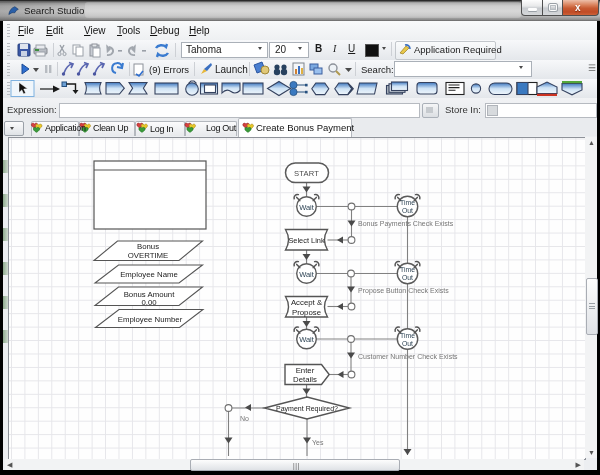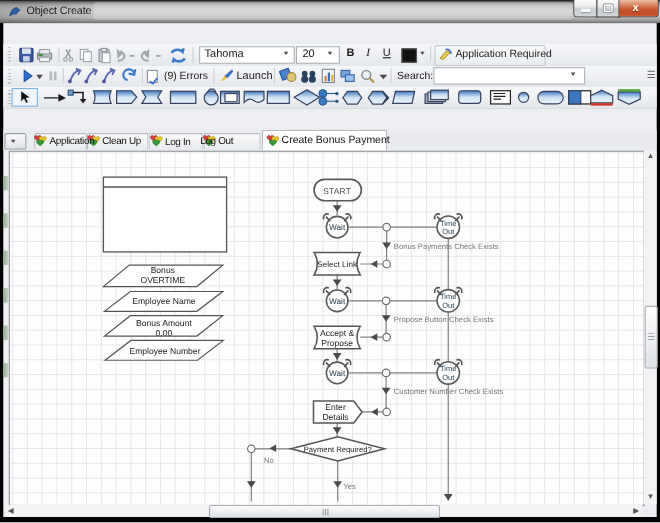--- a/index.html
+++ b/index.html
@@ -57,33 +57,42 @@
 <body>
 <div id="win">
 
   <div id="title" class="abs">
       <div class="sheen"></div>
       <div class="shade"></div>
     </div>
   <svg class="abs" style="left:8px;top:5px" width="12" height="12" viewBox="0 0 14 14">
     <path d="M1,11 Q2,4 8,2 L12,5 Q9,6 8,9 Q5,8 1,11 Z" fill="#2a5fa8" stroke="#173c6e" stroke-width="0.8"></path>
   </svg>
-  <div id="titletext" class="abs">Object Create</div>
+  <div id="titletext" class="abs">Search Studio</div>
   <div id="btnmin" class="abs winbtn">
       <div class="abs" style="left:6px;top:8px;width:9px;height:2.5px;background:#fdfdfd;border-radius:1px;box-shadow:0 1px 0 #9aa0a6"></div>
     </div>
   <div id="btnmax" class="abs winbtn">
       <div class="abs" style="left:6px;top:4px;width:6px;height:5px;border:1.5px solid #fdfdfd;border-radius:1.5px;box-shadow:0 0 0 1px #9aa0a6, inset 0 0 0 1px #b8bdc2"></div>
     </div>
   <div id="btnclose" class="abs winbtn">
       <div class="abs" style="left:12px;top:2px;font-size:10px;font-weight:bold;color:#fff;text-shadow:0 1px 1px rgba(100,30,5,.75)">x</div>
     </div>
 
   <div id="body" class="abs">
 
+    <div id="menurow" class="row">
+      <div class="grip"></div>
+      <div class="menu" style="left:15px"><u>F</u>ile</div>
+      <div class="menu" style="left:43px"><u>E</u>dit</div>
+      <div class="menu" style="left:81px"><u>V</u>iew</div>
+      <div class="menu" style="left:114px"><u>T</u>ools</div>
+      <div class="menu" style="left:147px"><u>D</u>ebug</div>
+      <div class="menu" style="left:186px"><u>H</u>elp</div>
+    </div>
 
     <div id="toolrow1" class="row">
       <div class="grip"></div>
       <svg class="abs" style="left:14px;top:2px" width="230" height="16" viewBox="0 0 230 16">
 
         <rect x="1" y="2" width="12" height="12" rx="1" fill="#3a57a5" stroke="#26407f"></rect>
         <rect x="3" y="2" width="8" height="5" fill="#dfe4ee"></rect>
         <rect x="4" y="9" width="6" height="5" fill="#c9d2e4"></rect>
 
         <rect x="17" y="6" width="13" height="6" rx="1" fill="#b9bdc4" stroke="#83878e"></rect>
@@ -261,20 +270,30 @@
           <path d="M514,3.5 h11 v12 h-11 z" fill="#3a79c0"></path>
           <path d="M534,8 l10,-5 l10,5 v6.5 h-20 z"></path>
           <path d="M559,4.5 h20 v6.5 l-10,4.8 l-10,-4.8 z"></path>
         </g>
         <path d="M445.5,6 h11 m-11,2.6 h11 m-11,2.6 h7" stroke="#222" stroke-width="1.1"></path>
         <rect x="534" y="14.8" width="20" height="2.2" fill="#cc3322"></rect>
         <rect x="559" y="2" width="20" height="2.2" fill="#55a83a"></rect>
       </svg>
     </div>
 
+    <div id="exprrow" class="row">
+      <div class="tbtext" style="left:4px;top:6px;font-size:9.5px;color:#333">Expression:</div>
+      <div class="combo" style="left:56px;top:5px;width:359px;height:13px;border-color:#b6bac0"></div>
+      <div class="abs" style="left:419px;top:5px;width:15px;height:13px;background:linear-gradient(#f5f6f7,#dcdfe3);border:1px solid #aab0b8;border-radius:2px">
+          <div class="abs" style="left:3px;top:3px;width:7px;height:6px;background:#c6cace"></div>
+        </div>
+      <div class="tbtext" style="left:442px;top:6px;font-size:9.5px;color:#333">Store In:</div>
+      <div class="combo" style="left:482px;top:5px;width:110px;height:13px;border-color:#b6bac0"></div>
+      <div class="abs" style="left:484px;top:7px;width:9px;height:9px;background:#d7dadd;border:1px solid #b0b4ba"></div>
+    </div>
 
     <div id="tabrow" class="row">
       <div class="abs" style="left:1px;top:3px;width:18px;height:13px;background:linear-gradient(#fbfbfc,#dfe2e6);border:1px solid #9aa0a8;border-radius:2px">
         <div class="caret" style="left:5px;top:5px"></div>
       </div>
       <div class="tab" style="left:28px;width:46px"></div>
       <div class="tab" style="left:76px;width:54px"></div>
       <div class="tab" style="left:132px;width:48px"></div>
       <div class="tab" style="left:182px;width:50px"></div>
       <div class="tab" style="left:235px;top:0;height:18px;width:112px;background:#fff"></div>
@@ -288,21 +307,21 @@
       <path d="M0,0 c-1.2,-1.7 -3.2,-0.8 -3.2,0.8 c0,1.7 3.2,3.4 3.2,3.4 c0,0 3.2,-1.7 3.2,-3.4 c0,-1.6 -2,-2.5 -3.2,-0.8 z" fill="#3a9a3a" stroke="#1f6f1f" stroke-width="0.5" transform="translate(36.5,10.2)"></path>
     </g>
     <use href="#hearts" x="48.5"></use>
     <use href="#hearts" x="105.5"></use>
     <use href="#hearts" x="153.5"></use>
     <use href="#hearts" x="211.5"></use>
   </svg>
   <div class="abs tablabel" style="left:45px;top:123px">Application</div>
   <div class="abs tablabel" style="left:93px;top:123px">Clean Up</div>
   <div class="abs tablabel" style="left:150px;top:124px">Log In</div>
-  <div class="abs tablabel" style="left:182px;top:123px">Log Out</div>
+  <div class="abs tablabel" style="left:206px;top:123px">Log Out</div>
   <div class="abs tablabel" style="left:256px;top:122px;font-size:9.5px;letter-spacing:0">Create Bonus Payment</div>
 
   <div id="canvas" class="abs"></div>
 
   <div class="abs" style="left:3px;top:160px;width:5px;height:13px;background:linear-gradient(to right,#8fac8f,#cdd8cd)"></div>
   <div class="abs" style="left:3px;top:194px;width:5px;height:13px;background:linear-gradient(to right,#8fac8f,#cdd8cd)"></div>
   <div class="abs" style="left:3px;top:228px;width:5px;height:13px;background:linear-gradient(to right,#8fac8f,#cdd8cd)"></div>
   <div class="abs" style="left:3px;top:262px;width:5px;height:13px;background:linear-gradient(to right,#8fac8f,#cdd8cd)"></div>
   <div class="abs" style="left:3px;top:296px;width:5px;height:13px;background:linear-gradient(to right,#8fac8f,#cdd8cd)"></div>
   <div class="abs" style="left:3px;top:330px;width:5px;height:13px;background:linear-gradient(to right,#8fac8f,#cdd8cd)"></div>

